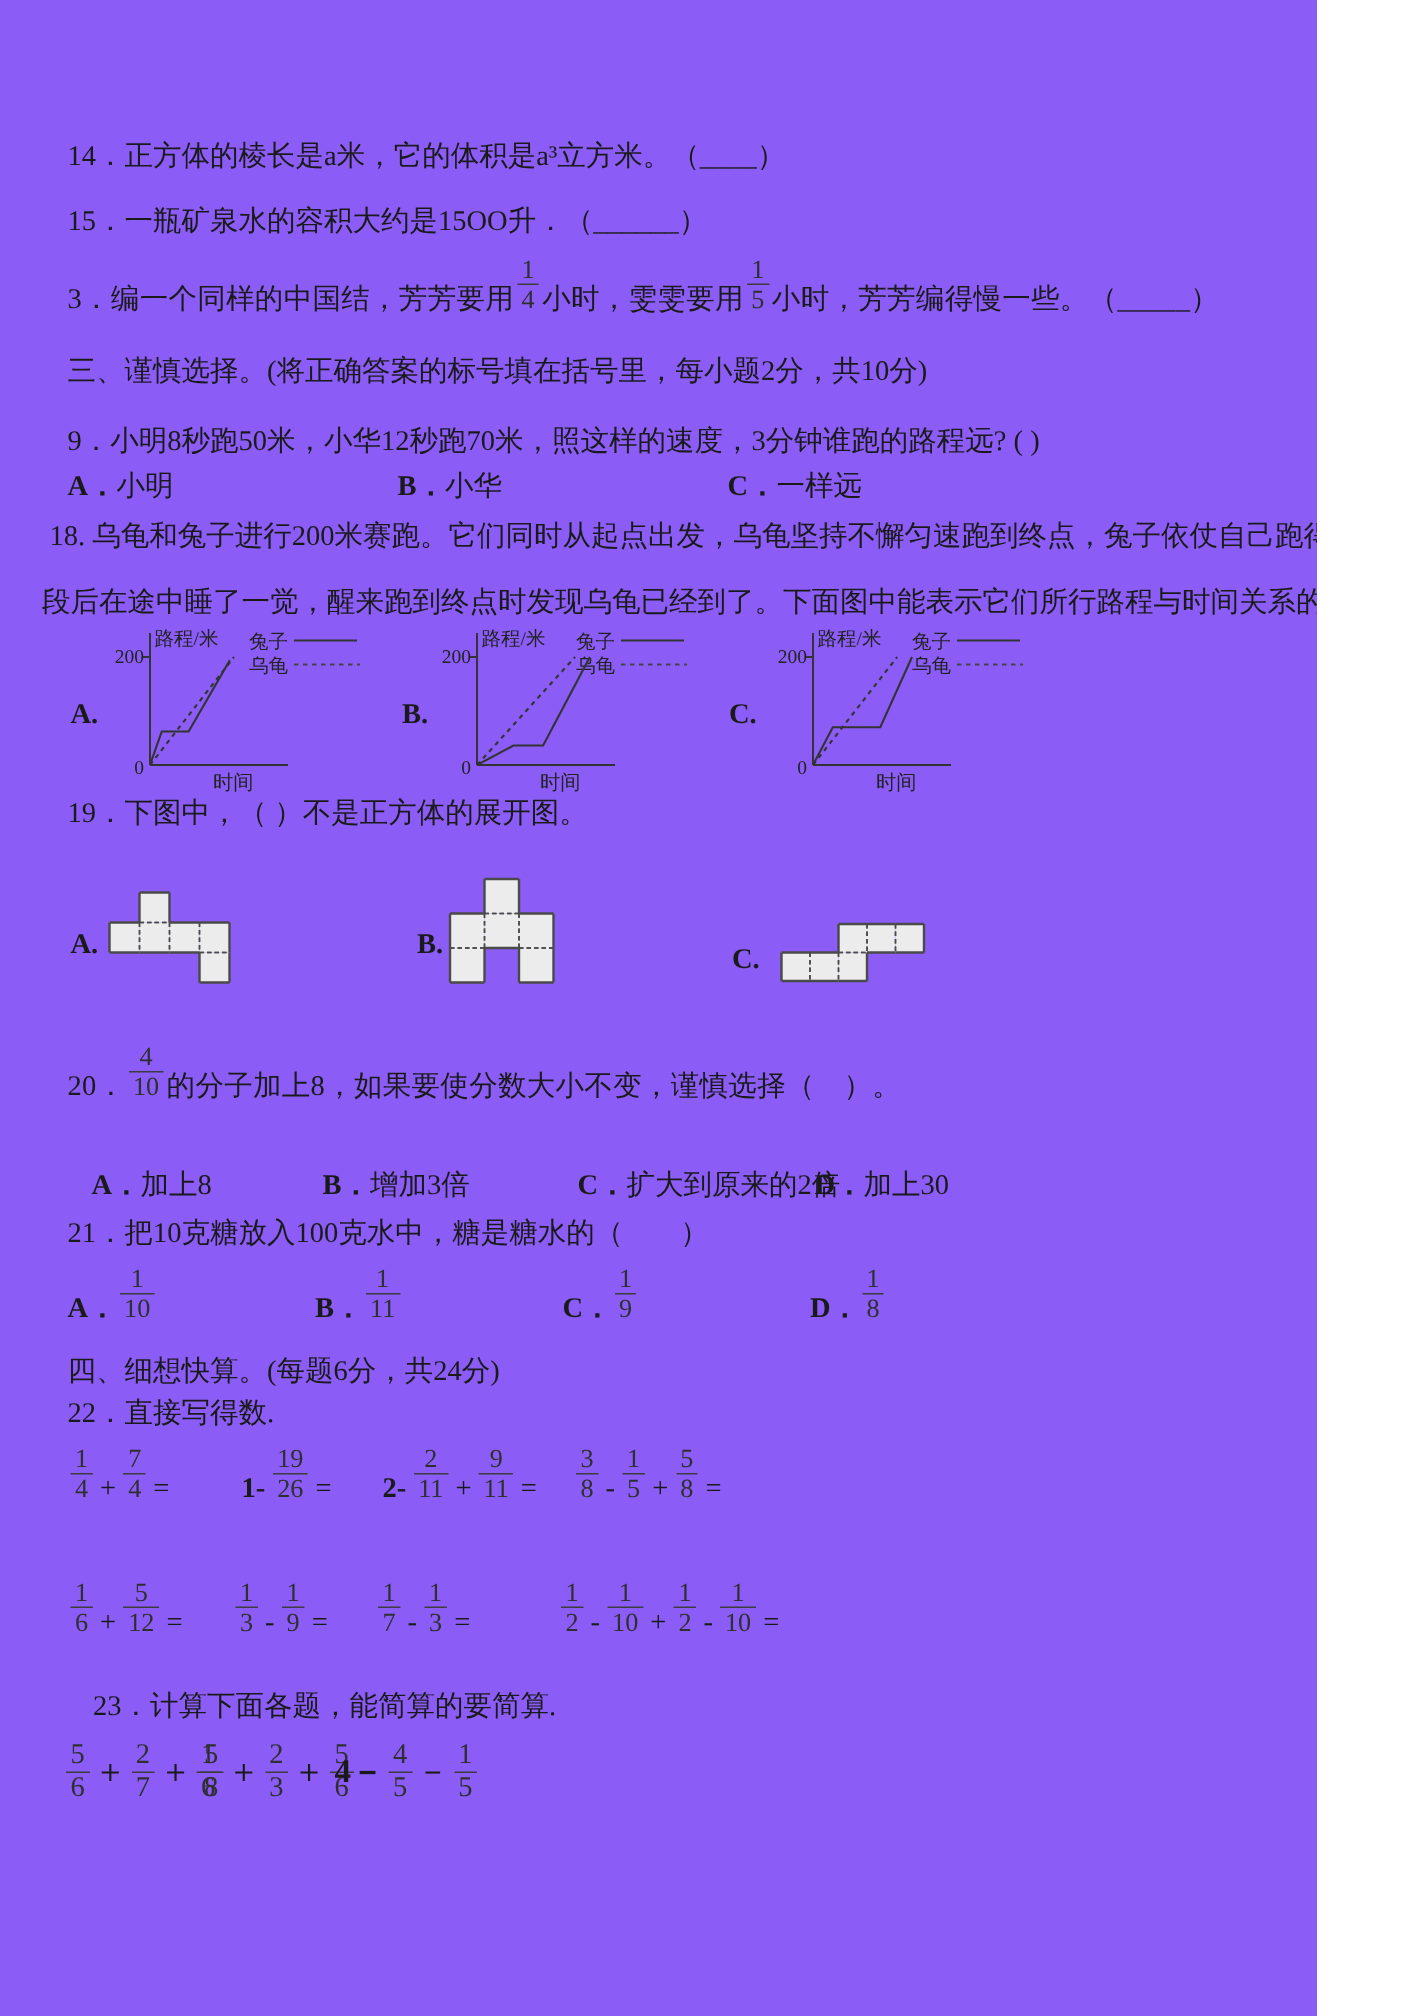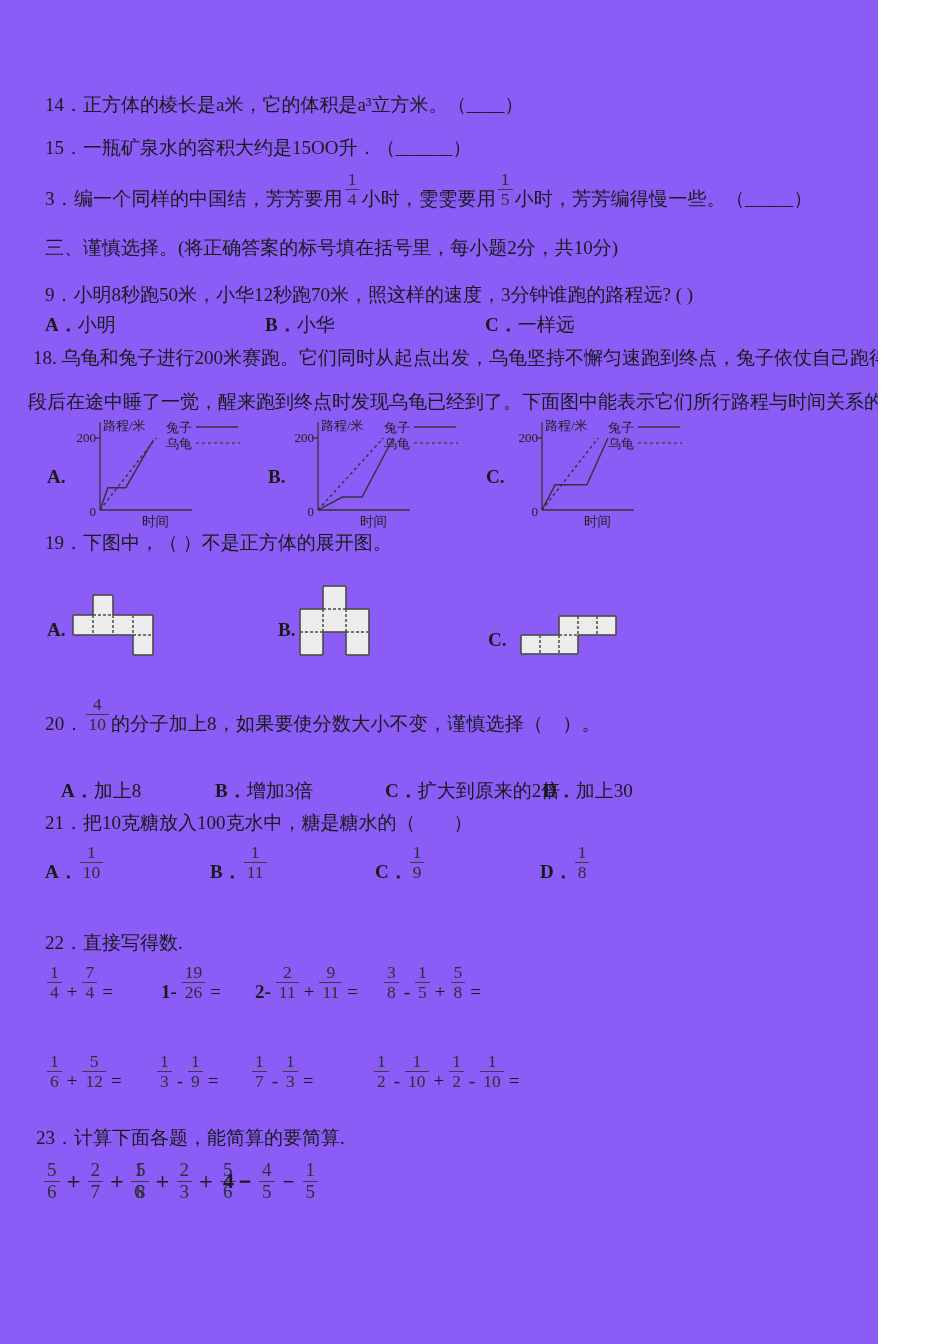--- a/index.html
+++ b/index.html
@@ -194,33 +194,34 @@
   <div class="abs optrow" style="left:215px;top:779px"><span class="b">B．</span><span>增加3倍</span></div>
   <div class="abs optrow" style="left:385px;top:779px"><span class="b">C．</span><span>扩大到原来的2倍</span></div>
   <div class="abs optrow" style="left:543px;top:779px"><span class="b">D．</span><span>加上30</span></div>
 
   <div class="abs" style="left:45px;top:811px">21．把10克糖放入100克水中，糖是糖水的（　　）</div>
   <div class="abs" style="left:45px;top:843px"><span class="b">A．</span><span class="frac"><span class="fn">1</span><span class="fd">10</span></span></div>
   <div class="abs" style="left:210px;top:843px"><span class="b">B．</span><span class="frac"><span class="fn">1</span><span class="fd">11</span></span></div>
   <div class="abs" style="left:375px;top:843px"><span class="b">C．</span><span class="frac"><span class="fn">1</span><span class="fd">9</span></span></div>
   <div class="abs" style="left:540px;top:843px"><span class="b">D．</span><span class="frac"><span class="fn">1</span><span class="fd">8</span></span></div>
 
+  <div class="abs" style="left:45px;top:903px">四、细想快算。(每题6分，共24分)</div>
   <div class="abs" style="left:45px;top:931px">22．直接写得数.</div>
 
   <div class="abs" style="left:45px;top:963px"><span class="frac"><span class="fn">1</span><span class="fd">4</span></span><span class="op">+</span><span class="frac"><span class="fn">7</span><span class="fd">4</span></span><span class="op">=</span></div>
   <div class="abs" style="left:158px;top:963px"><span class="b op">1-</span><span class="frac"><span class="fn">19</span><span class="fd">26</span></span><span class="op">=</span></div>
   <div class="abs" style="left:252px;top:963px"><span class="b op">2-</span><span class="frac"><span class="fn">2</span><span class="fd">11</span></span><span class="op">+</span><span class="frac"><span class="fn">9</span><span class="fd">11</span></span><span class="op">=</span></div>
   <div class="abs" style="left:382px;top:963px"><span class="frac"><span class="fn">3</span><span class="fd">8</span></span><span class="op">-</span><span class="frac"><span class="fn">1</span><span class="fd">5</span></span><span class="op">+</span><span class="frac"><span class="fn">5</span><span class="fd">8</span></span><span class="op">=</span></div>
 
   <div class="abs" style="left:45px;top:1052px"><span class="frac"><span class="fn">1</span><span class="fd">6</span></span><span class="op">+</span><span class="frac"><span class="fn">5</span><span class="fd">12</span></span><span class="op">=</span></div>
   <div class="abs" style="left:155px;top:1052px"><span class="frac"><span class="fn">1</span><span class="fd">3</span></span><span class="op">-</span><span class="frac"><span class="fn">1</span><span class="fd">9</span></span><span class="op">=</span></div>
   <div class="abs" style="left:250px;top:1052px"><span class="frac"><span class="fn">1</span><span class="fd">7</span></span><span class="op">-</span><span class="frac"><span class="fn">1</span><span class="fd">3</span></span><span class="op">=</span></div>
   <div class="abs" style="left:372px;top:1052px"><span class="frac"><span class="fn">1</span><span class="fd">2</span></span><span class="op">-</span><span class="frac"><span class="fn">1</span><span class="fd">10</span></span><span class="op">+</span><span class="frac"><span class="fn">1</span><span class="fd">2</span></span><span class="op">-</span><span class="frac"><span class="fn">1</span><span class="fd">10</span></span><span class="op">=</span></div>
 
-  <div class="abs" style="left:36px;top:1126px">23．计算下面各题，能简算的要简算.</div>
+  <div class="abs" style="left:62px;top:1126px">23．计算下面各题，能简算的要简算.</div>
   <div class="abs mathc" style="left:43px;top:1160px">
       <span class="frac">
         <span class="fn">5</span>
         <span class="fd">6</span>
       </span>
       <span class="op">＋</span>
       <span class="frac">
         <span class="fn">2</span>
         <span class="fd">7</span>
       </span>

